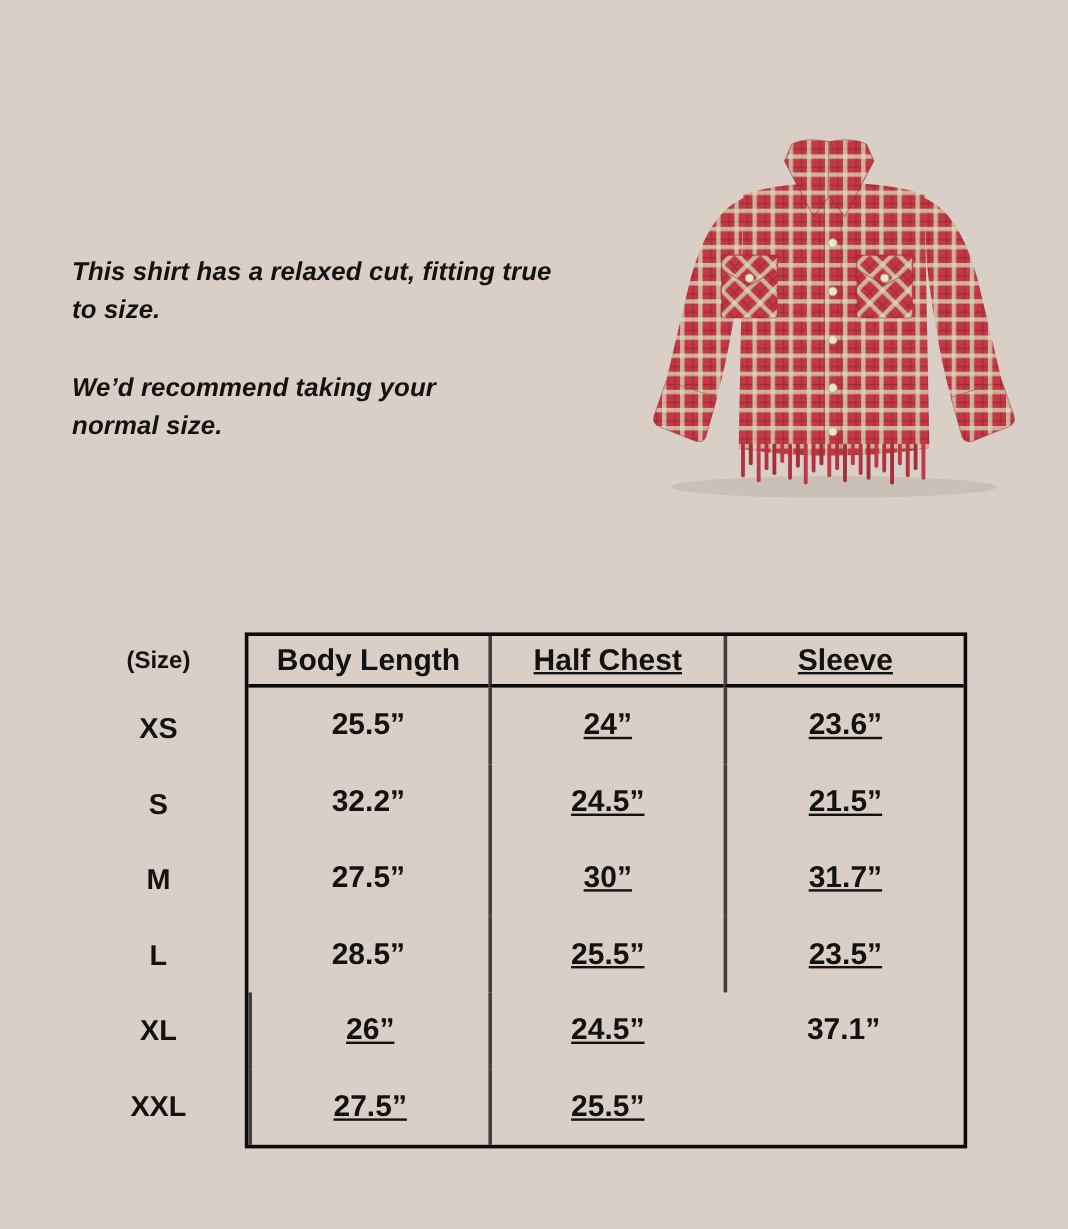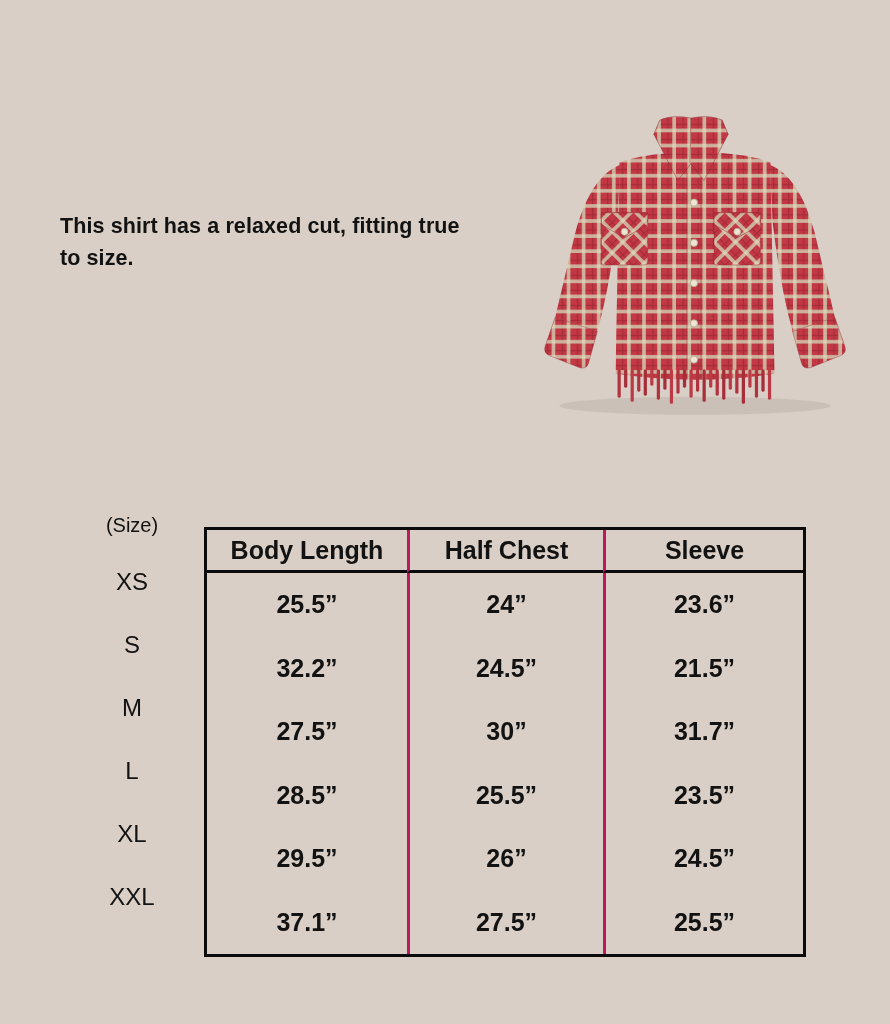--- a/index.html
+++ b/index.html
@@ -15,20 +15,21 @@
     font-family: "Liberation Sans", sans-serif;
     color: #121212;
   }
 
   
   .description {
     position: absolute;
     left: 60px;
     top: 210px;
     width: 470px;
+    font-style: italic;
   }
   .description p {
     margin: 0 0 33px 0;
     font-size: 21.5px;
     line-height: 32px;
     font-weight: bold;
     letter-spacing: 0.1px;
     white-space: pre-line;
   }
 
@@ -38,24 +39,24 @@
     left: 527px;
     top: 104px;
     width: 336px;
     height: 332px;
   }
 
   
   .size-labels {
     position: absolute;
     left: 60px;
-    top: 501px;
+    top: 527px;
     width: 144px;
     text-align: right;
-    font-weight: normal;
+    font-weight: bold;
   }
   .size-labels .hdr {
     height: 49px;
     display: flex;
     align-items: center;
     justify-content: center;
     font-size: 20px;
   }
   .size-labels .lbl {
     height: 63px;
@@ -82,31 +83,34 @@
     display: flex;
     align-items: center;
     justify-content: center;
     font-weight: bold;
     font-size: 25px;
   }
   .table-box .th {
     border-bottom: 3px solid #0b0b0b;
   }
   .table-box .c2, .table-box .c3 {
-    border-left: 3px solid #be185d;
+    border-left: 3px solid #404040;
+    text-decoration: underline;
   }
 </style>
 </head>
 <body>
 
 <div>
 
   <div class="description">
     <p>This shirt has a relaxed cut, fitting true
 to size.</p>
+    <p>We’d recommend taking your
+normal size.</p>
   </div>
 
   <svg class="product" viewBox="0 0 334 330" aria-hidden="true">
     <defs>
       <pattern id="plaid" width="15" height="15" patternUnits="userSpaceOnUse">
         <rect width="15" height="15" fill="#c23844"></rect>
         <rect y="4.6" width="15" height="1.2" fill="#a42c38"></rect>
         <rect x="4.6" width="1.2" height="15" fill="#a42c38"></rect>
         <rect y="9.5" width="15" height="3.6" fill="#cfc1a8" opacity="0.9"></rect>
         <rect x="9.5" width="3.6" height="15" fill="#cfc1a8" opacity="0.9"></rect>
@@ -217,21 +221,20 @@
     <div class="cell c3">21.5”</div>
 
     <div class="cell c1">27.5”</div>
     <div class="cell c2">30”</div>
     <div class="cell c3">31.7”</div>
 
     <div class="cell c1">28.5”</div>
     <div class="cell c2">25.5”</div>
     <div class="cell c3">23.5”</div>
 
-    <div class="cell c1">29.5”</div>
     <div class="cell c2">26”</div>
     <div class="cell c3">24.5”</div>
 
     <div class="cell c1">37.1”</div>
     <div class="cell c2">27.5”</div>
     <div class="cell c3">25.5”</div>
   </div>
 
 </div>
 

